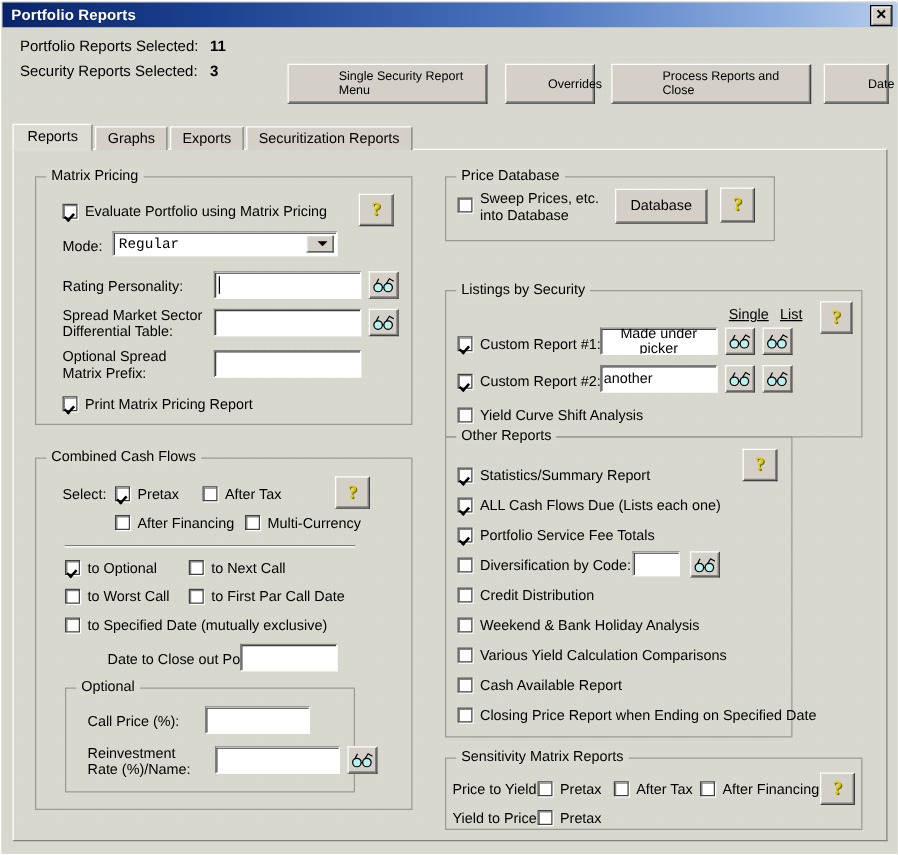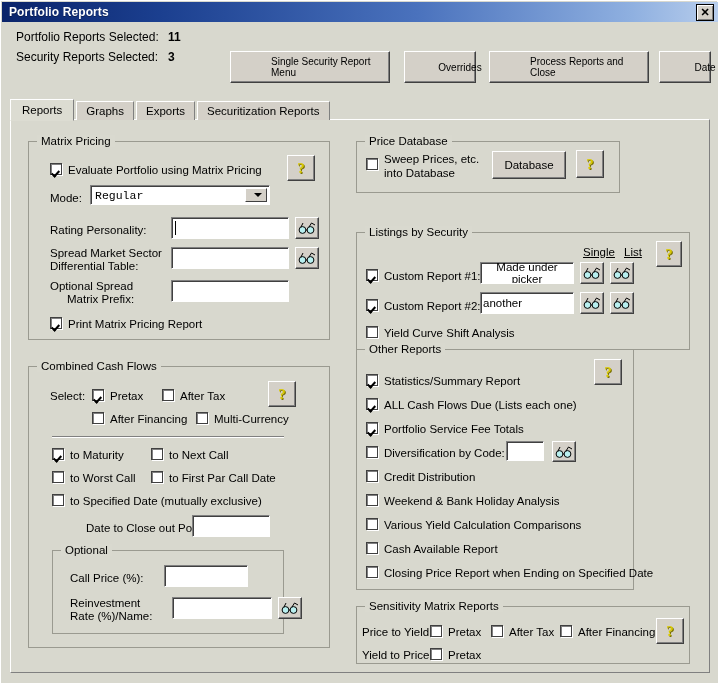--- a/index.html
+++ b/index.html
@@ -219,21 +219,21 @@
           <svg width="18" height="12" viewBox="0 0 18 12">
             <ellipse cx="4.5" cy="8" rx="3.4" ry="3.4" fill="#b9f0f0" stroke="#000" stroke-width="1"></ellipse>
             <ellipse cx="12.5" cy="8" rx="3.4" ry="3.4" fill="#b9f0f0" stroke="#000" stroke-width="1"></ellipse>
             <path d="M3 5 L5 1" stroke="#000" stroke-width="1" fill="none"></path>
             <path d="M11 5 L13.5 1 L17 3" stroke="#000" stroke-width="1" fill="none"></path>
             <path d="M8 8 L9 8" stroke="#000" stroke-width="1"></path>
           </svg>
         </div>
 
         <div class="lbl" style="left:22px;top:139px;">Optional Spread</div>
-        <div class="lbl" style="left:22px;top:152px;margin-left:17px;">Matrix Prefix:</div>
+        <div class="lbl" style="left:22px;top:152px;">Matrix Prefix:</div>
         <div class="txt" style="left:143px;top:139px;width:118px;height:22px;"></div>
 
         <div class="cb checked" style="left:22px;top:176px;"></div>
         <div class="lbl" style="left:40px;top:177px;">Print Matrix Pricing Report</div>
       </div>
     </div>
 
     <div class="group" style="left:26px;top:338px;width:302px;height:288px;">
       <div class="gborder"></div>
       <div class="gtitle">Combined Cash Flows</div>
@@ -248,21 +248,21 @@
         </div>
 
         <div class="cb" style="left:64px;top:46px;"></div>
         <div class="lbl" style="left:82px;top:47px;">After Financing</div>
         <div class="cb" style="left:168px;top:46px;"></div>
         <div class="lbl" style="left:186px;top:47px;">Multi-Currency</div>
 
         <div class="hr" style="left:24px;top:70px;width:232px;"></div>
 
         <div class="cb checked" style="left:24px;top:82px;"></div>
-        <div class="lbl" style="left:42px;top:83px;">to Maturity</div>
+        <div class="lbl" style="left:42px;top:83px;">to Optional</div>
         <div class="cb" style="left:123px;top:82px;"></div>
         <div class="lbl" style="left:141px;top:83px;">to Next Call</div>
 
         <div class="cb" style="left:24px;top:105px;"></div>
         <div class="lbl" style="left:42px;top:106px;">to Worst Call</div>
         <div class="cb" style="left:123px;top:105px;"></div>
         <div class="lbl" style="left:141px;top:106px;">to First Par Call Date</div>
 
         <div class="cb" style="left:24px;top:128px;"></div>
         <div class="lbl" style="left:42px;top:129px;">to Specified Date (mutually exclusive)</div>

